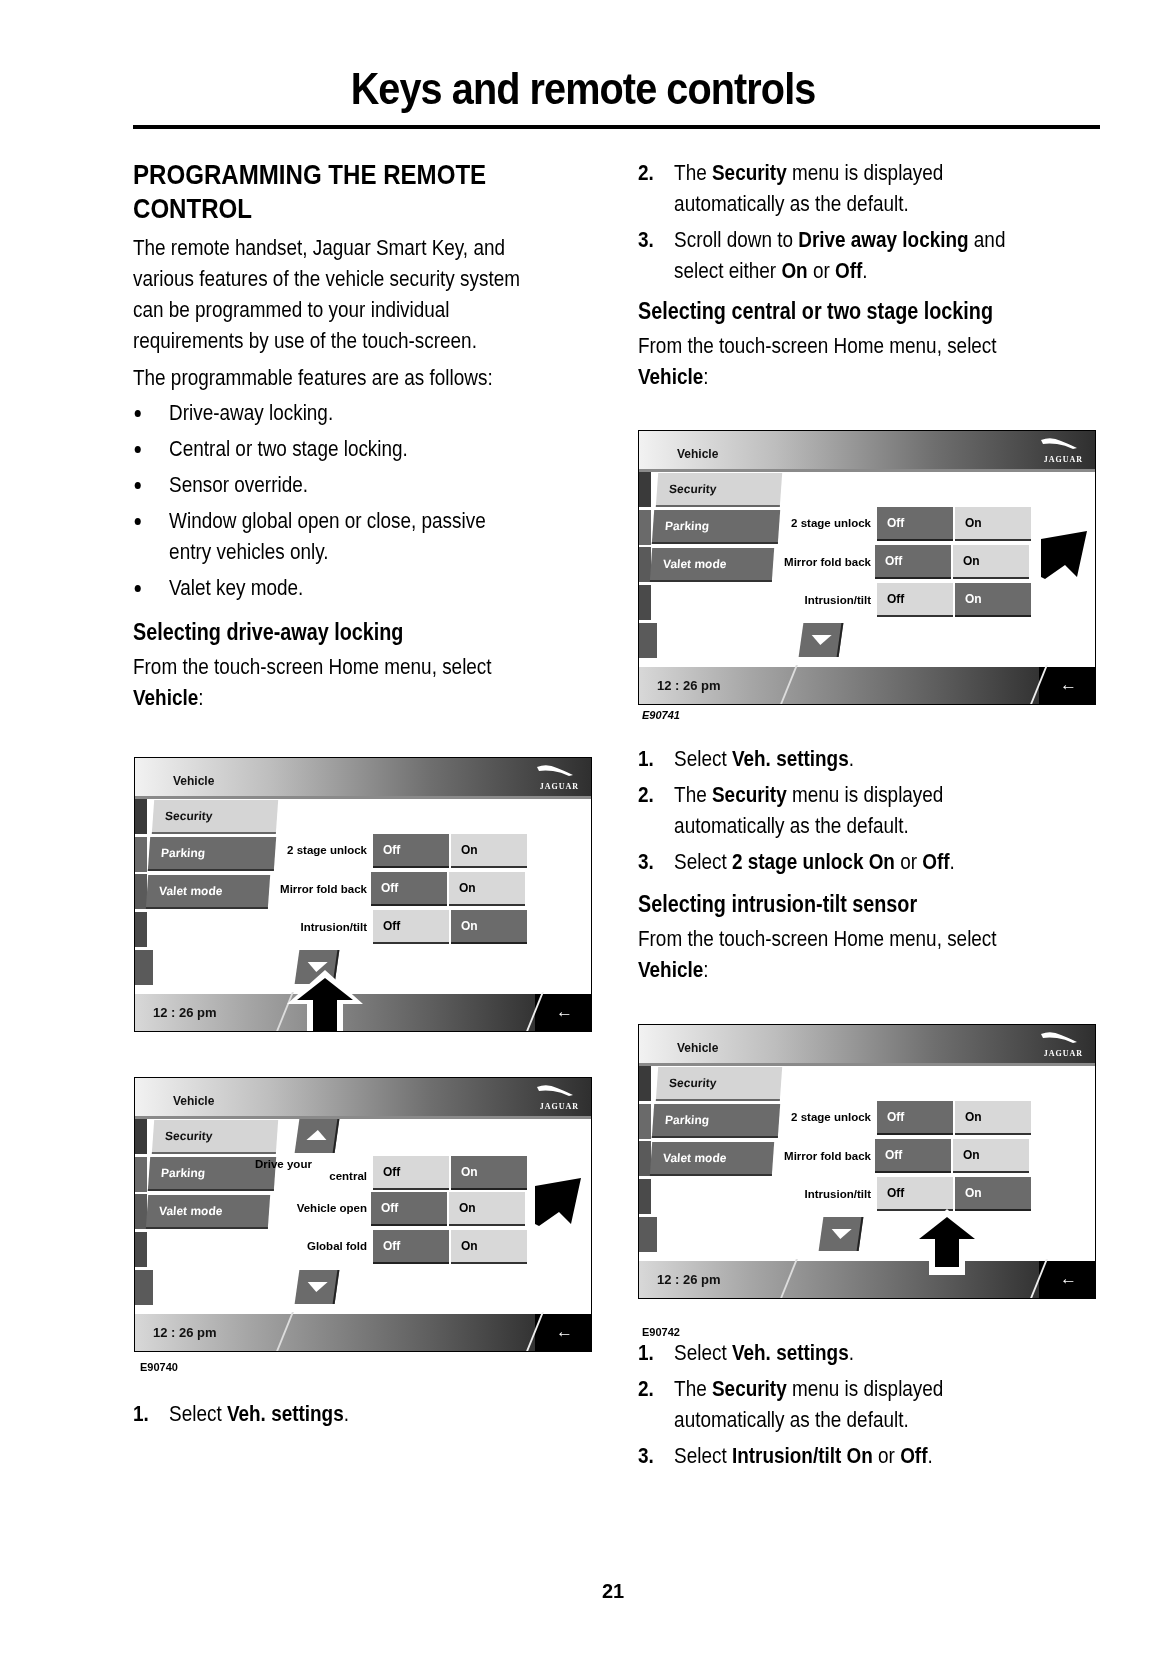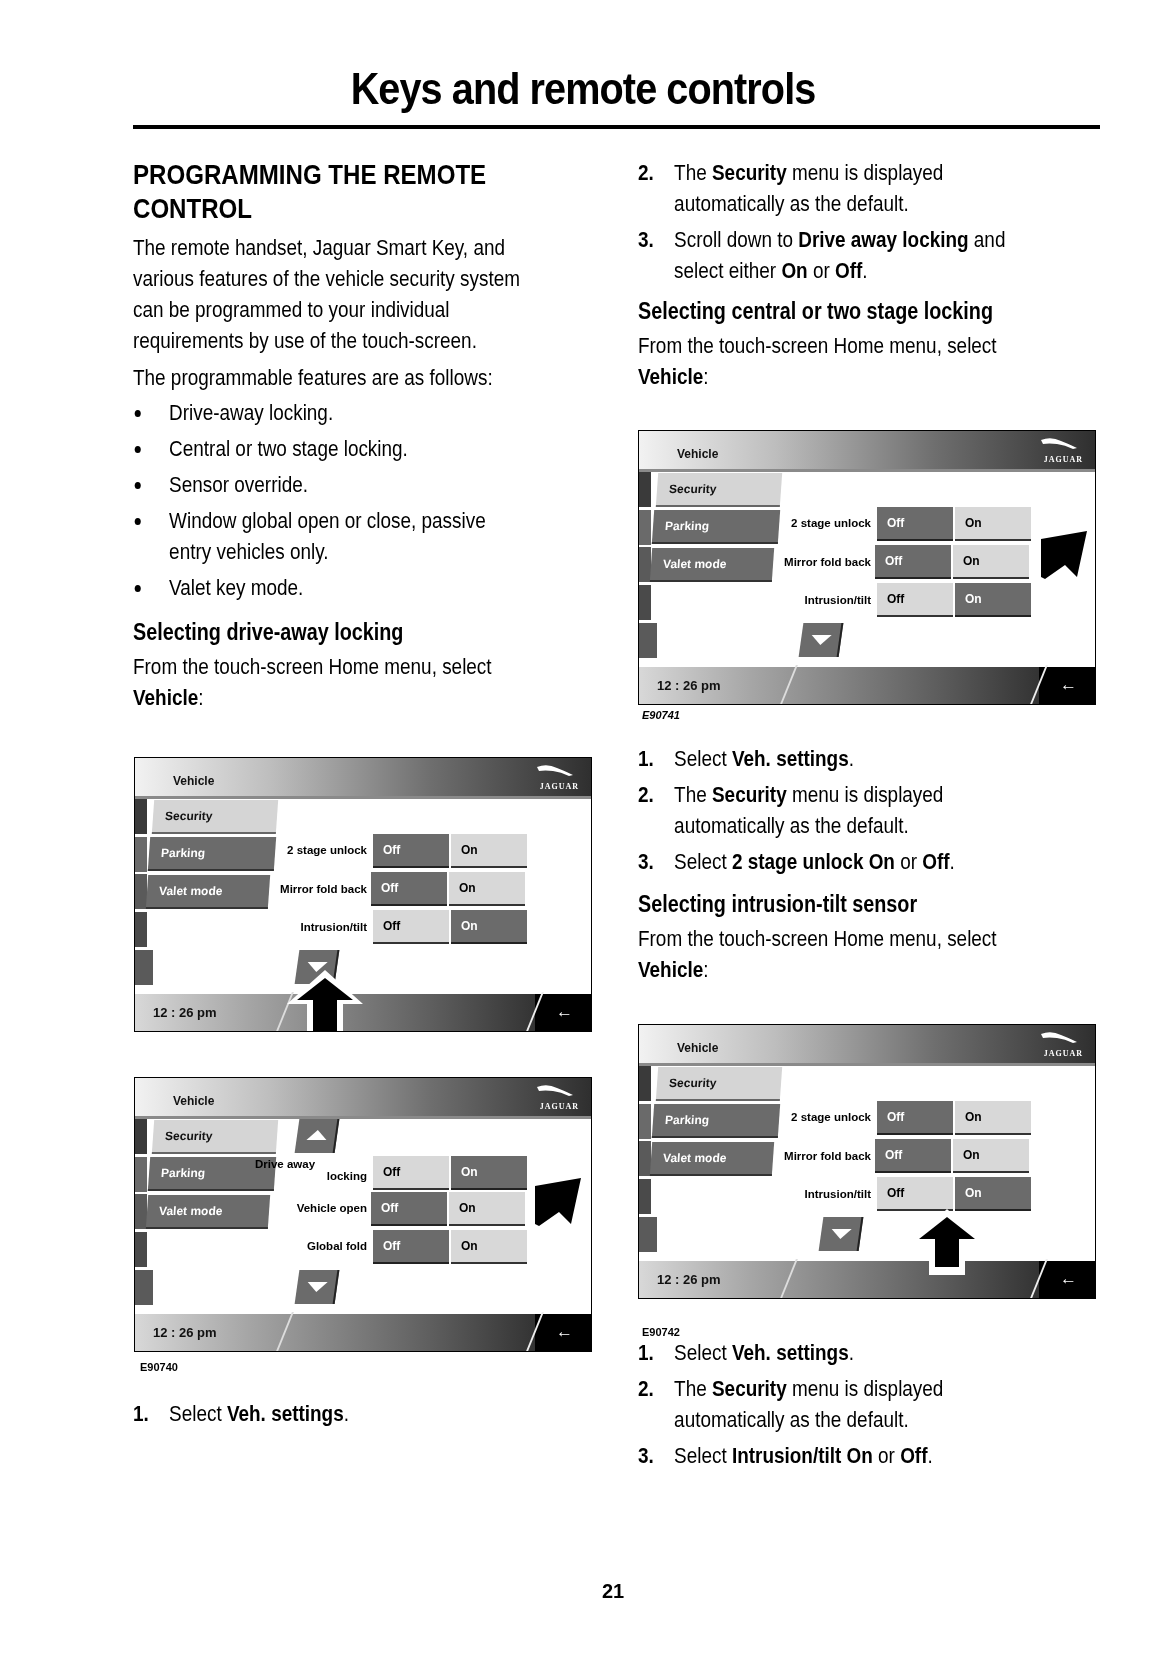--- a/index.html
+++ b/index.html
@@ -150,22 +150,22 @@
   <div class="strip" style="top:116px; background:#5a5a5a;"></div>
   <div class="strip" style="top:154px; background:#4a4a4a;"></div>
   <div class="strip" style="top:192px; background:#5a5a5a; width:18px;"></div>
   <div class="nav active" style="left:18px; top:42px; width:124px;">Security</div>
   <div class="nav" style="left:14px; top:79px; width:126px;">Parking</div>
   <div class="nav" style="left:12px; top:117px; width:122px;">Valet mode</div>
   <div class="arrowbtn" style="left:162px; top:41px;">
       <span class="tri up"></span>
     </div>
   <div class="row-label" style="left:120px; top:80px; width:112px; text-align:left;">
-    <div>Drive away</div>
-    <div style="text-align:right;">locking</div>
+    <div>Drive your</div>
+    <div style="text-align:right;">central</div>
   </div>
   <div class="seg light" style="left:238px; top:78px;">Off</div>
   <div class="seg dark" style="left:316px; top:78px;">On</div>
   <div class="row-label" style="left:122px; top:124px;">Vehicle open</div>
   <div class="seg dark" style="left:236px; top:114px;">Off</div>
   <div class="seg light" style="left:314px; top:114px;">On</div>
   <div class="row-label" style="left:122px; top:162px;">Global fold</div>
   <div class="seg dark" style="left:238px; top:152px;">Off</div>
   <div class="seg light" style="left:316px; top:152px;">On</div>
   <div class="arrowbtn" style="left:162px; top:192px;">

